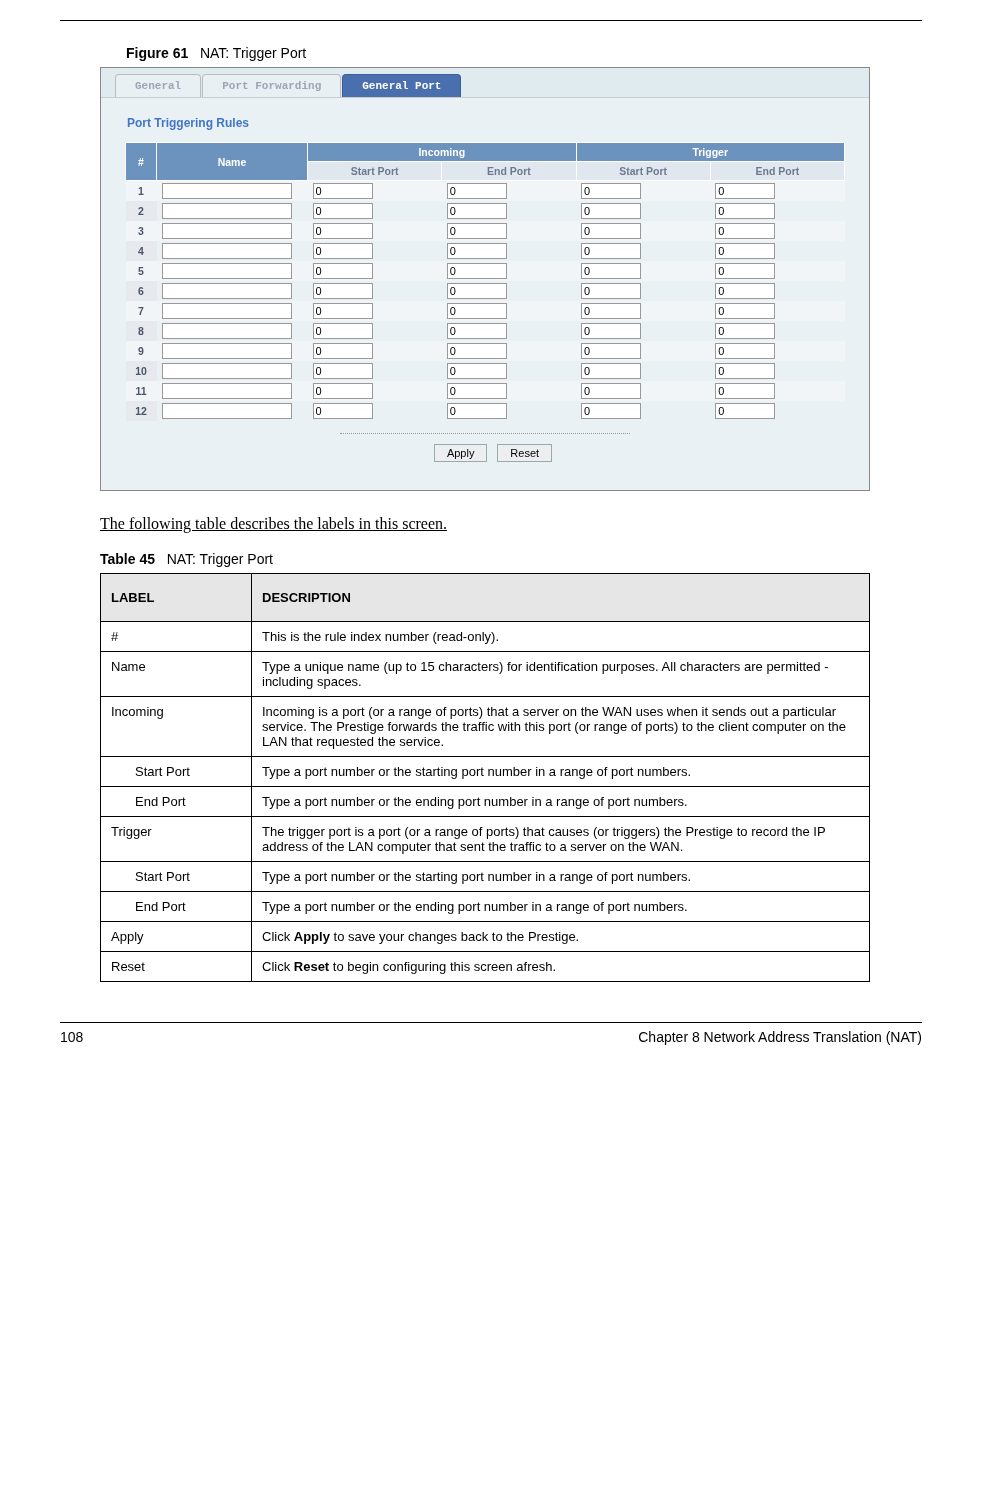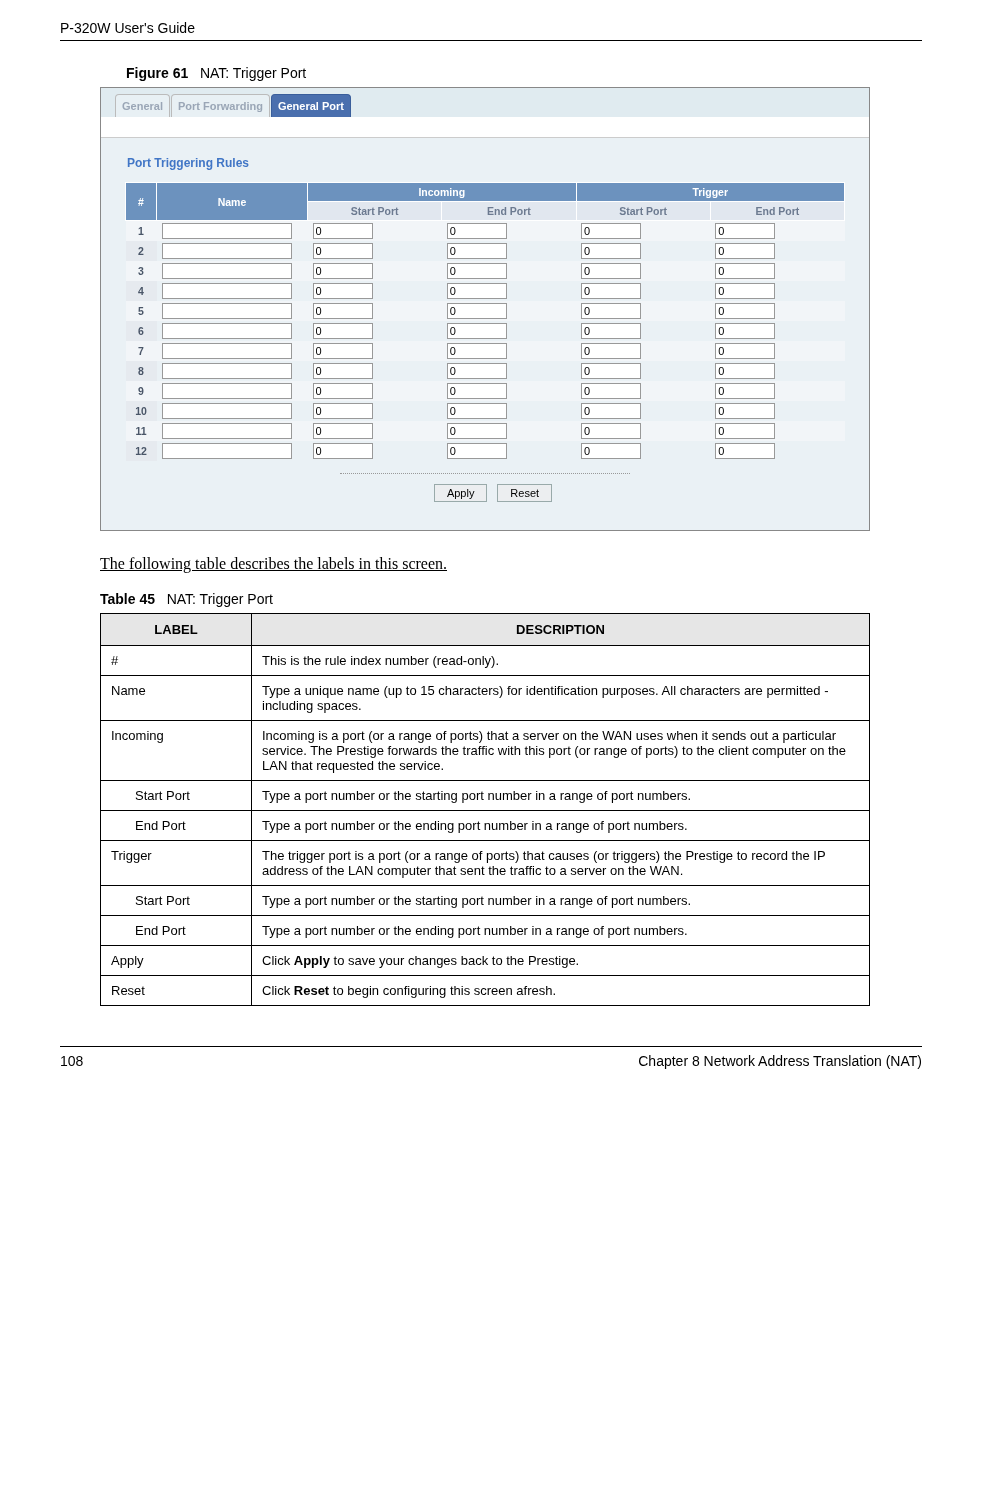--- a/index.html
+++ b/index.html
@@ -41,38 +41,38 @@
 }
 .tabs {
   background: #e0ebf0;
   padding: 6px 14px 0 14px;
   display: flex;
   gap: 0;
   font-size: 11px;
   font-weight: bold;
 }
 .tab {
-  padding: 5px 6px;
+  padding: 5px 19px;
   background: #e8f0f4;
   border: 1px solid #bbb;
   border-bottom: none;
   border-radius: 4px 4px 0 0;
   margin-right: 1px;
   color: #9aa6b6;
+  font-family: Liberation Mono, monospace;
 }
 .tab.active {
   background: #4a6fae;
   color: #fff;
   border-color: #3a5e9b;
 }
 .panel {
   background: #eaf1f5;
   border-top: 1px solid #ccc;
   padding: 10px 0 14px 0;
-  margin-top: 20px;
 }
 .section-title {
   color: #4176c6;
   font-weight: bold;
   font-size: 12px;
   padding: 8px 0 12px 26px;
 }
 .rules-table {
   width: 720px;
   margin: 0 auto;
@@ -131,39 +131,38 @@
 .tbl-caption b { font-weight: bold; }
 
 .desc-table {
   width: 770px;
   margin-left: 40px;
   border-collapse: collapse;
   font-size: 13px;
 }
 .desc-table th {
   background: #e6e6e6;
-  text-align: center;
-  padding: 8px 10px;
+  text-align: left;
+  padding: 16px 10px;
   border: 1px solid #000;
   font-weight: bold;
 }
 .desc-table td {
   padding: 7px 10px;
   border: 1px solid #000;
   vertical-align: top;
 }
 .desc-table td.label-indent { padding-left: 34px; }
 .footer { display: flex; justify-content: space-between; font-size: 14px; }
 </style>
 </head>
 <body>
 
 <div class="page">
 
-  <div class="header-title">P-320W User's Guide</div>
   <hr class="hr">
 
   <p class="fig-caption">
     <b>Figure 61</b>&nbsp;&nbsp;&nbsp;<span>NAT: Trigger Port</span>
   </p>
 
   <div class="screenshot-container">
     <div class="tabs">
       <div class="tab">General</div>
       <div class="tab">Port Forwarding</div>

